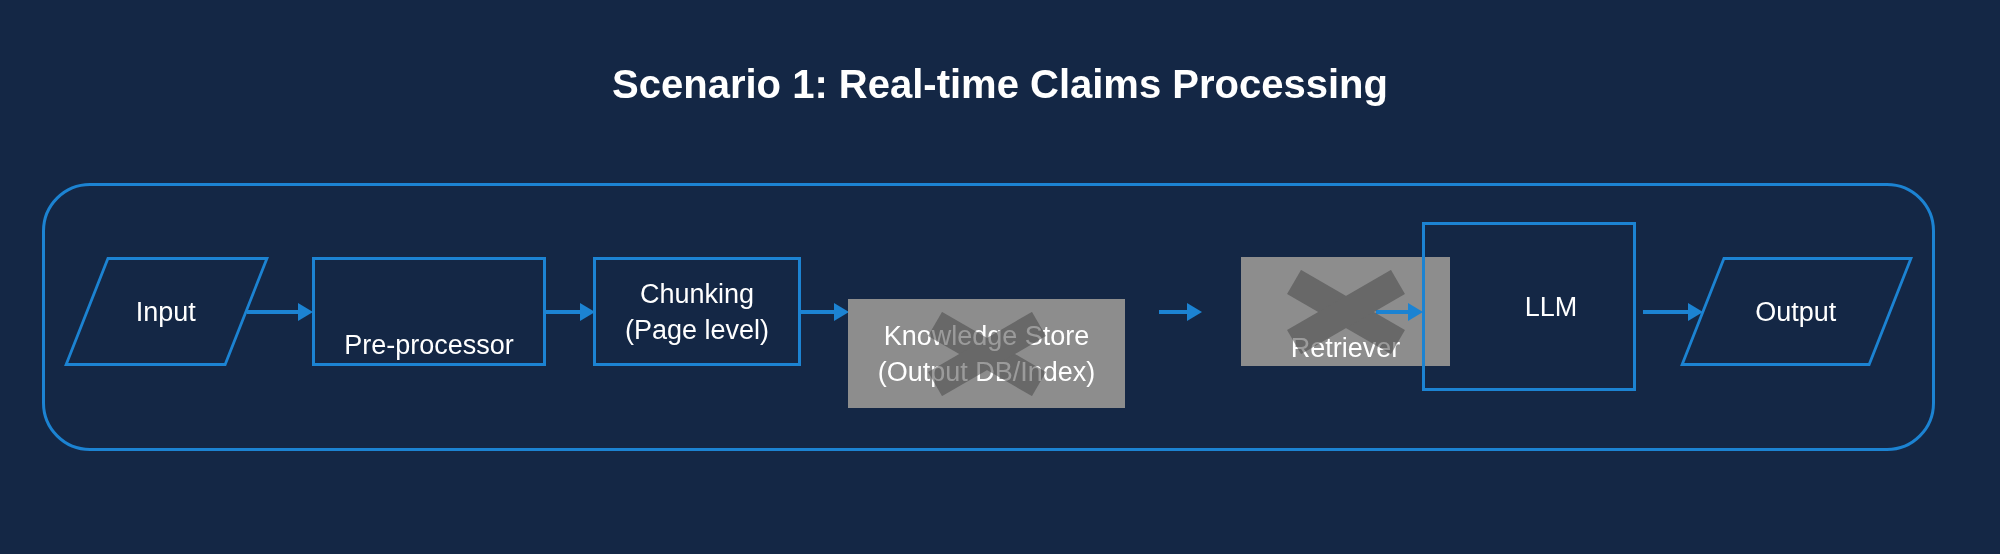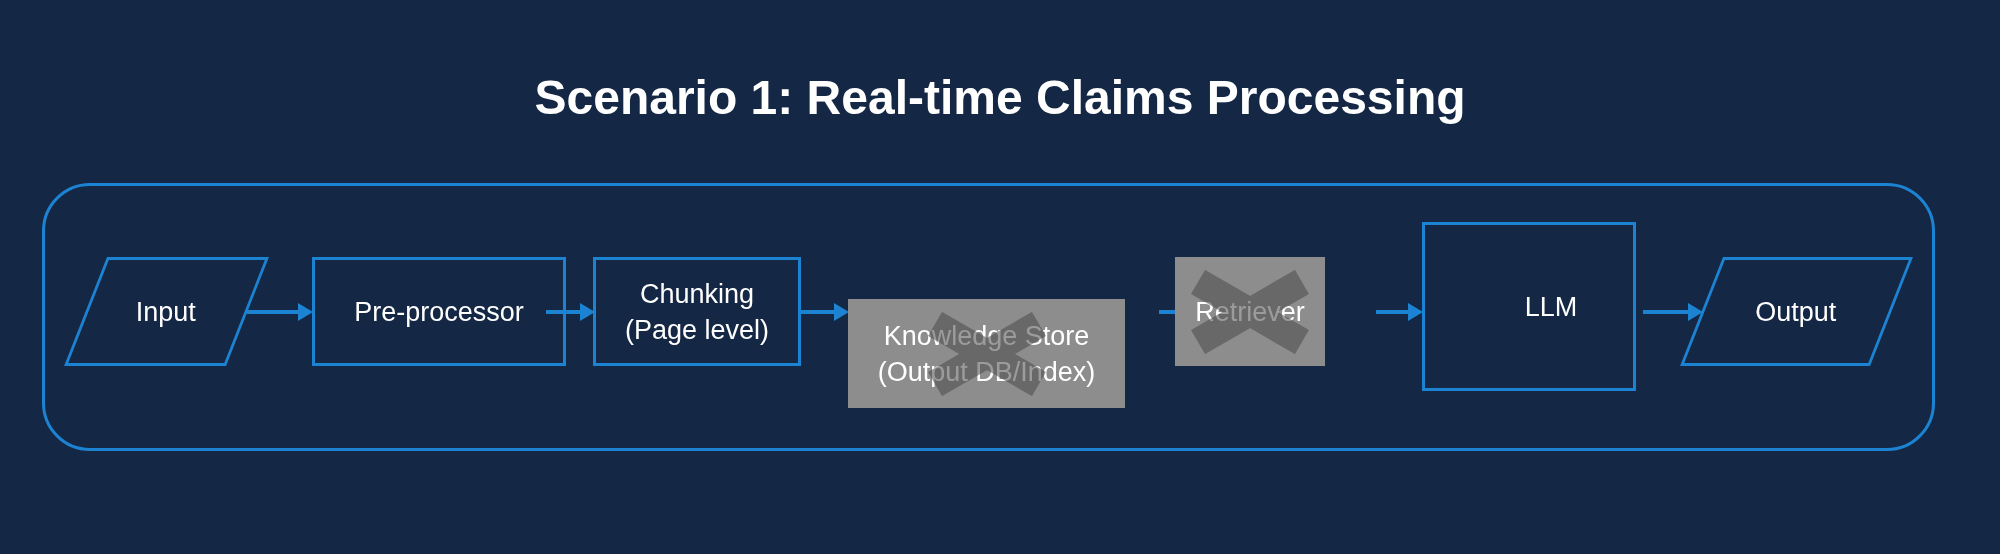--- a/index.html
+++ b/index.html
@@ -9,23 +9,23 @@
     height: 554px;
     overflow: hidden;
     background: var(--background, #142745);
     font-family: "Liberation Sans", sans-serif;
     color: var(--text, #ffffff);
   }
   
   .title {
     position: absolute;
     left: 0; right: 0; top: 62px;
-    margin: 8px;
+    margin: 0;
     text-align: center;
-    font-size: 48px;
+    font-size: 40px;
     font-weight: 700;
     letter-spacing: 0px;
     color: var(--text, #ffffff);
   }
   
   .frame {
     position: absolute;
     left: 42px; top: 183px;
     width: 1893px; height: 268px;
     box-sizing: border-box;
@@ -58,24 +58,24 @@
     background: transparent;
   }
   .para-node .unskew {
     width: 100%; height: 100%;
     display: flex; align-items: center; justify-content: center;
     transform: skewX(21.5deg) translateX(-21px);
     transform-origin: 0 0;
   }
   
   .n-input     { left: 107px;  width: 162px; }
-  .n-pre       { left: 312px;  width: 254px; }
+  .n-pre       { left: 312px;  width: 234px; align-items: flex-end; }
   .n-chunk     { left: 593px;  width: 208px; }
   .n-knowledge { left: 848px;  width: 277px; margin-top: 42px; }
-  .n-retriever { left: 1175px; width: 150px; }
+  .n-retriever { left: 1241px; width: 209px; align-items: flex-end; }
   .n-llm       { left: 1422px; width: 214px; top: 222px; height: 169px; padding-left: 44px; }
   .n-output    { left: 1723px; width: 190px; }
   
   .cross {
     position: absolute;
     left: 50%; top: 50%;
     transform: translate(-50%, -50%);
     z-index: 2;
     pointer-events: none;
   }

